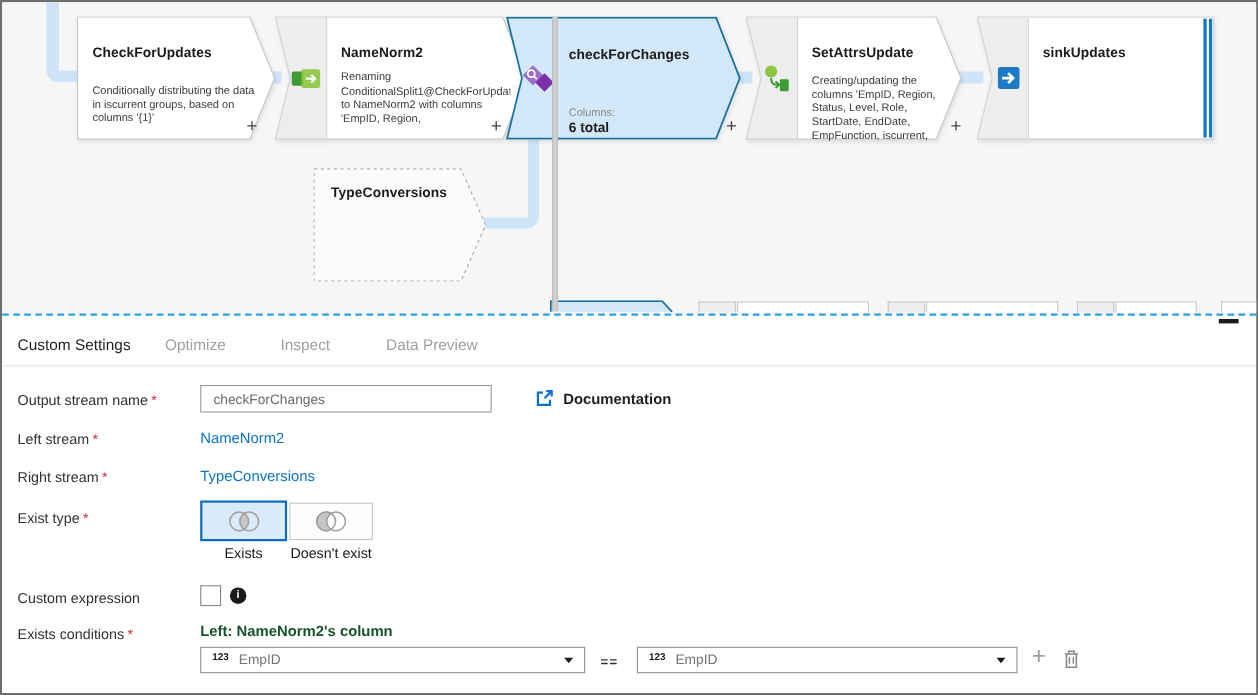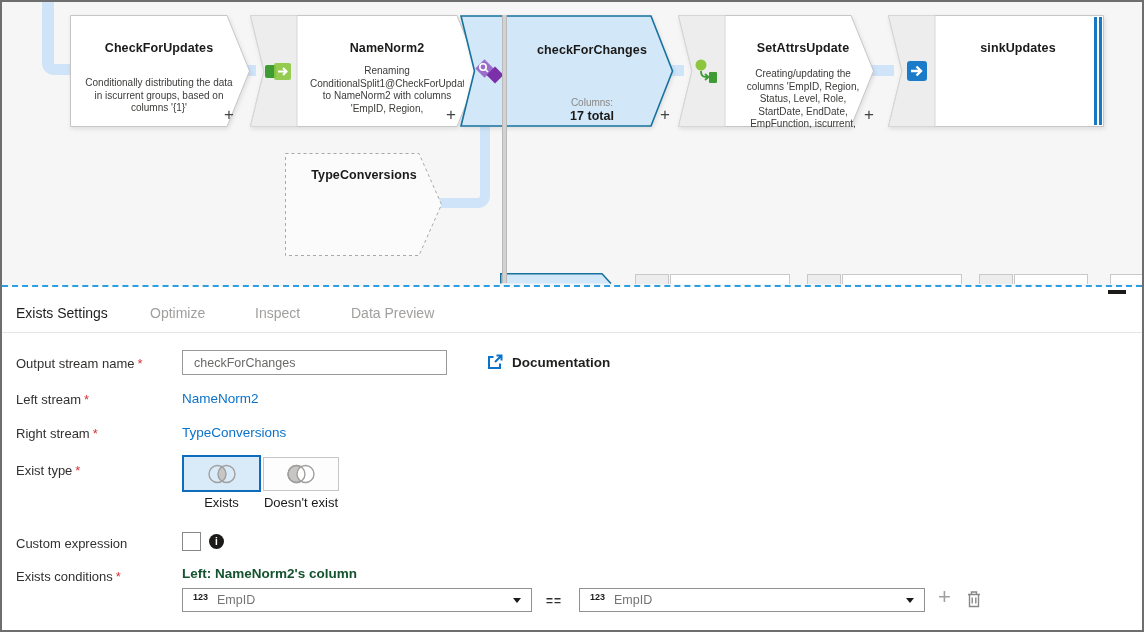--- a/index.html
+++ b/index.html
@@ -4,21 +4,21 @@
 <style>
   html,body{margin:0;padding:0;background:#fff;}
   *{box-sizing:border-box;font-family:"Liberation Sans",sans-serif;}
   .screen{position:relative;width:1144px;height:632px;border:2px solid #6e6e6e;background:#fff;overflow:hidden;}
   
   .canvas{position:absolute;left:0;top:0;width:100%;height:284px;background:#f6f6f6;}
   .connector{position:absolute;background:#cfe4f8;z-index:1;}
   .elbow{position:absolute;z-index:1;background:transparent;}
   .node{position:absolute;z-index:2;}
   .node svg.shape{position:absolute;left:0;top:0;filter:drop-shadow(1px 2px 2px rgba(0,0,0,.10));}
-  .node-content{position:absolute;top:0;bottom:17px;text-align:center;}
+  .node-content{position:absolute;top:0;bottom:17px;}
   .node-title{font-size:12.5px;font-weight:700;color:#1b1a19;letter-spacing:.1px;}
   .node-desc{font-size:10px;line-height:12.5px;color:#3c3b39;overflow:hidden;}
   .node-plus{position:absolute;font-size:17px;font-weight:400;color:#444;cursor:pointer;}
   .muted-small{font-size:10px;color:#8a8886;}
   .col-total{font-size:12.5px;font-weight:700;color:#1b1a19;margin-top:1px;}
   .vscroll{position:absolute;left:500px;top:13px;width:5px;height:268px;background:#d2d2d2;border-left:1px solid #b9b9b9;border-right:1px solid #b9b9b9;z-index:5;}
   .pstrip{position:absolute;z-index:2;}
   
   .splitter{position:absolute;left:0;top:283px;width:100%;border-top:2px dashed #2aa0e0;z-index:6;}
   .collapse-handle{position:absolute;left:1106px;top:288px;width:18px;height:4px;background:#1b1a19;z-index:7;cursor:pointer;}
@@ -95,21 +95,21 @@
       </svg>
       <svg width="32" height="28" style="position:absolute;left:14px;top:43px;">
         <rect x="4" y="4" width="13" height="13" transform="rotate(45 10.5 10.5)" fill="#9b6ec9"></rect>
         <rect x="15" y="11" width="12" height="12" transform="rotate(45 21 17)" fill="#7b2fa8"></rect>
         <circle cx="9" cy="9" r="3.2" fill="none" stroke="#ffffff" stroke-width="1.6"></circle>
         <path d="M11.5,11.5 L14,14" stroke="#ffffff" stroke-width="1.6"></path>
       </svg>
       <div class="node-content" style="left:57px;width:150px;padding-top:28px;">
         <div class="node-title">checkForChanges</div>
         <div class="muted-small" style="margin-top:40px;">Columns:</div>
-        <div class="col-total">17 total</div>
+        <div class="col-total">6 total</div>
       </div>
       <div class="node-plus" style="right:4px;bottom:2px;">+</div>
     </div>
 
     <div class="node" style="left:676px;top:13px;width:196px;height:112px;">
       <svg class="shape" width="196" height="112">
         <path d="M0.5,0.5 L173,0.5 L195.5,56 L173,111.5 L0.5,111.5 L14,56 Z" fill="#ffffff" stroke="#c6c6c6"></path>
         <path d="M0.5,0.5 L47,0.5 L47,111.5 L0.5,111.5 L14,56 Z" fill="#ededed" stroke="#d6d6d6"></path>
       </svg>
       <svg width="26" height="26" style="position:absolute;left:16px;top:44px;">
@@ -162,21 +162,21 @@
     <div class="pstrip" style="left:1108px;top:272px;width:34px;height:10px;background:#fff;border:1px solid #c9c9c9;border-bottom:none;border-right:none;"></div>
 
     <div class="vscroll"></div>
   </div>
 
   <div class="splitter"></div>
   <div class="collapse-handle"></div>
 
   <div class="panel">
 
-    <span class="tab active" style="left:14px;">Exists Settings</span>
+    <span class="tab active" style="left:14px;">Custom Settings</span>
     <span class="tab" style="left:148px;">Optimize</span>
     <span class="tab" style="left:253px;">Inspect</span>
     <span class="tab" style="left:349px;">Data Preview</span>
     <div class="tabs-divider"></div>
 
     <div class="f-label" style="left:14px;top:69px;">
       <span>Output stream name</span><span class="req">*</span>
     </div>
     <input class="text-input" style="left: 180px; top: 63px; width: 265px; height: 25px;" value="checkForChanges">
     <svg class="icon-btn" style="left:485px;top:67px;" width="16" height="16">

